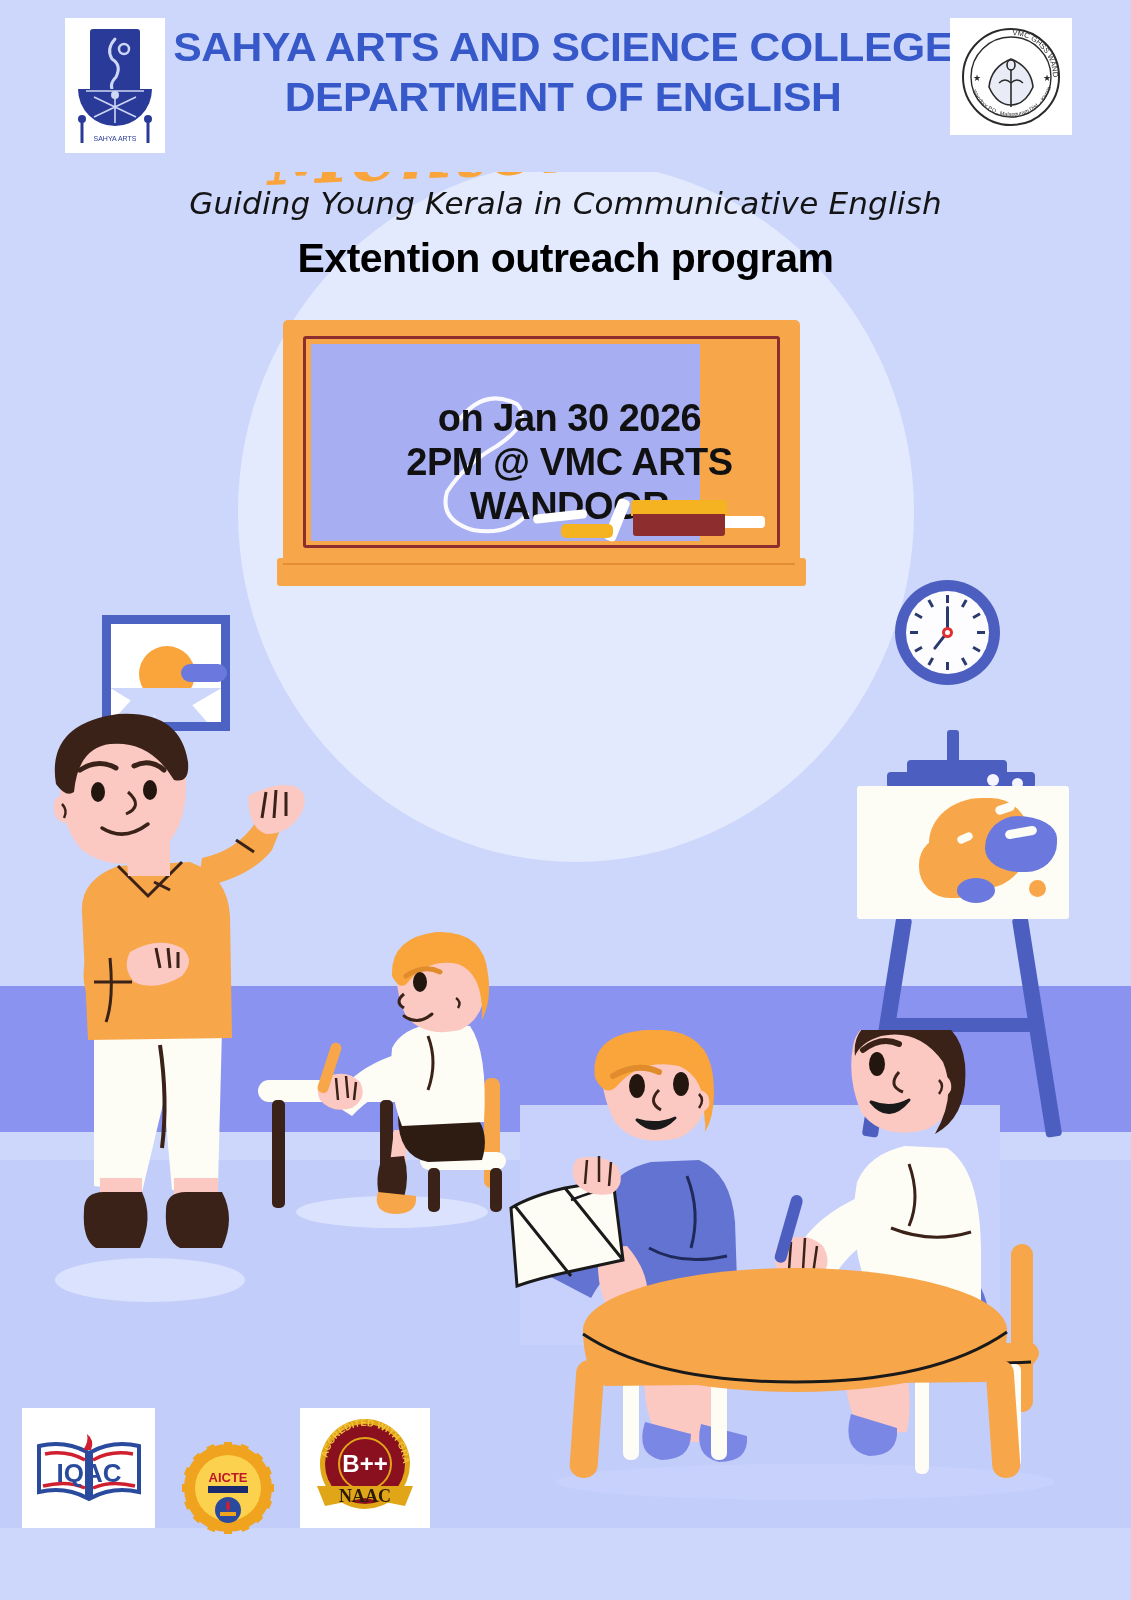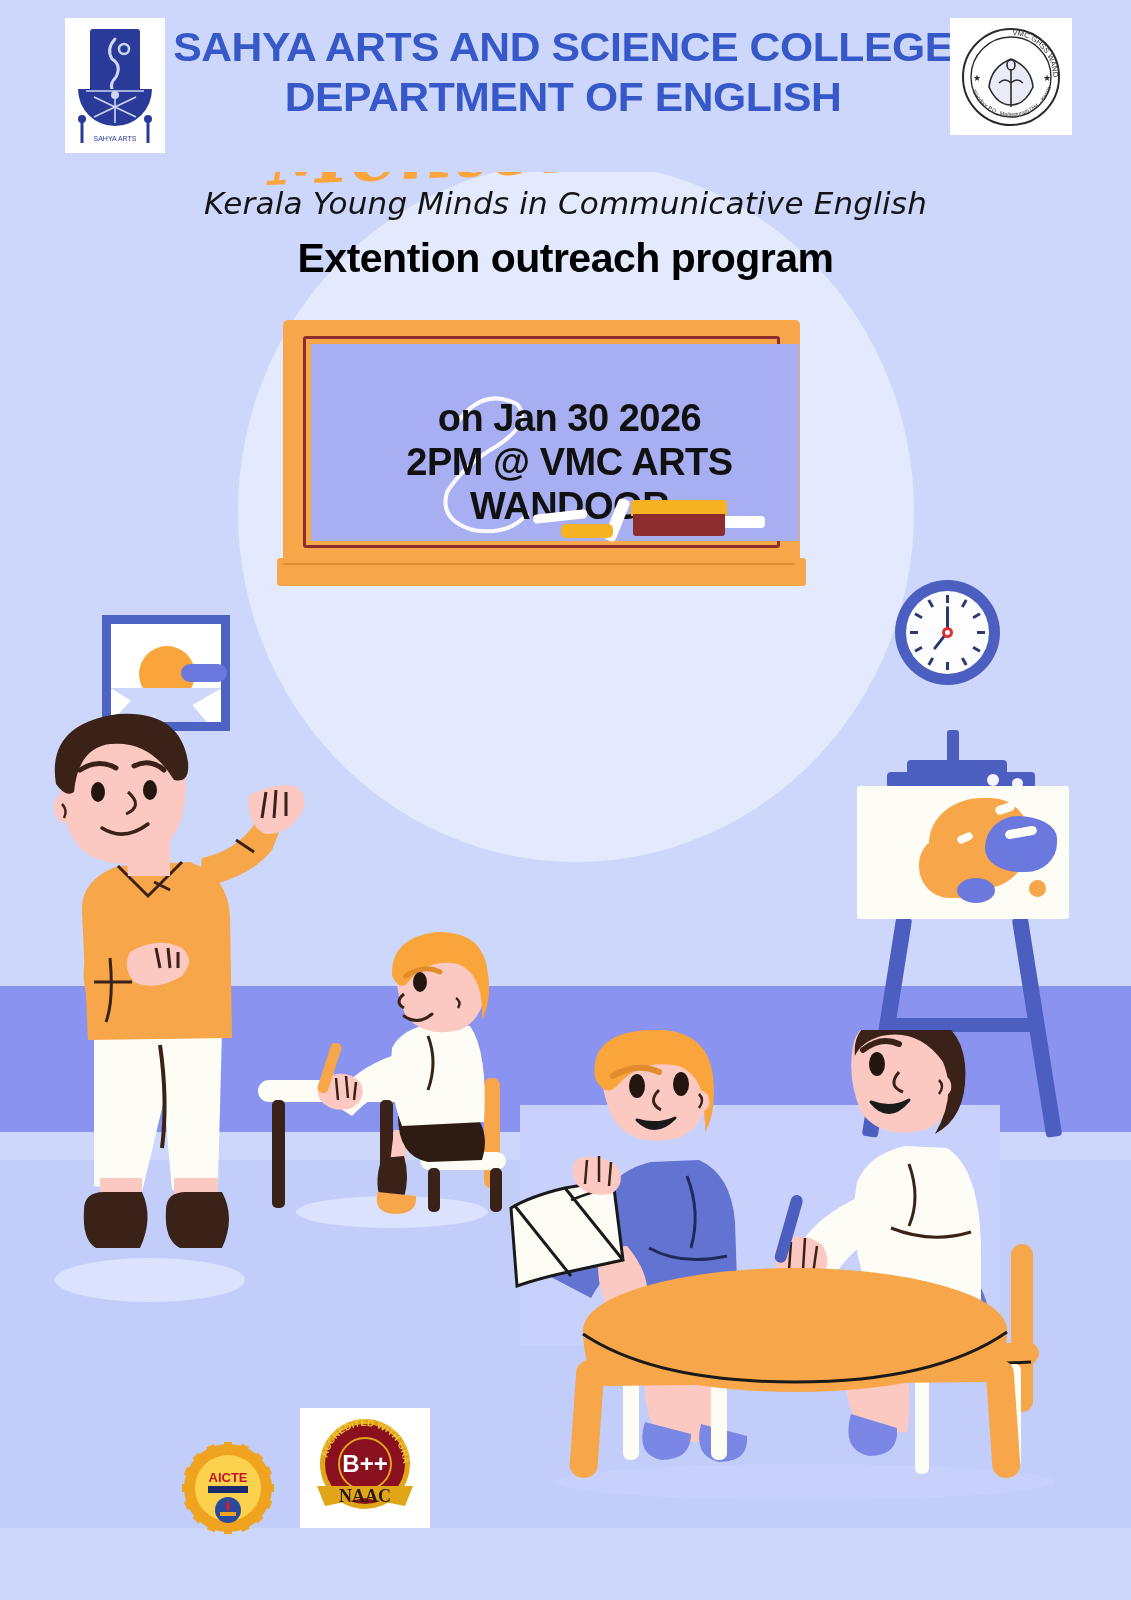--- a/index.html
+++ b/index.html
@@ -122,21 +122,21 @@
   .board-outer{
     position:absolute;left:0;top:0;width:517px;height:245px;
     background:#f7a64a;border-radius:5px;
     box-shadow:0 0 0 0 transparent;
   }
   .board-inner-line{
     position:absolute;left:20px;top:16px;width:477px;height:212px;
     border:3px solid #8e2d2d;border-radius:3px;
   }
   .board-face{
-    position:absolute;left:28px;top:24px;width:488px;height:197px;
+    position:absolute;left:28px;top:24px;width:389px;height:197px;
     background:#a7aef2;
   }
   .board-ledge{
     position:absolute;left:-6px;top:238px;width:529px;height:28px;
     background:#f7a64a;border-radius:3px;
   }
   .board-ledge:after{
     content:"";position:absolute;left:6px;top:5px;width:512px;height:2px;background:#e38d34;
   }
   .scribble{
@@ -476,21 +476,21 @@
         </text>
         <text x="14" y="56" font-size="9" fill="#2a2a2a">★</text>
         <text x="84" y="56" font-size="9" fill="#2a2a2a">★</text>
       </svg>
     </div>
   </div>
 
   <div class="title-block">
     <div class="inkspire">INKSPIRE PRESENT</div>
     <div><span class="mentor">Mentor minds</span></div>
-    <div class="tagline">Kerala Young Minds in Communicative English</div>
+    <div class="tagline">Guiding Young Kerala in Communicative English</div>
     <div class="extention">Extention outreach program</div>
   </div>
 
   <div class="board-wrap">
     <div class="board-outer">
       <div class="board-inner-line"></div>
       <div class="board-face">
         <svg class="scribble" viewBox="0 0 130 160">
           <path d="M34 42 Q60 2 96 20 Q112 38 76 62 Q44 80 26 108 Q18 136 52 146 Q88 152 106 130" stroke="#ffffff" stroke-width="4" fill="none" stroke-linecap="round"></path>
         </svg>
@@ -504,20 +504,32 @@
         <div class="chalk" style="left:398px;top:172px;width:56px;height:12px;"></div>
         <div class="chalk-yellow" style="left:250px;top:180px;width:52px;height:14px;"></div>
         <div class="eraser-top" style="left:320px;top:156px;width:96px;height:16px;"></div>
         <div class="eraser-bot" style="left:322px;top:170px;width:92px;height:22px;"></div>
       </div>
       <div class="board-ledge"></div>
     </div>
   </div>
 
   <div class="bottom-logos">
+    <div class="blogo iqac">
+      <svg width="112" height="84" viewBox="0 0 112 84">
+        <path d="M6 20 Q32 14 54 26 L54 72 Q32 60 6 66 Z" fill="#ffffff" stroke="#2a4a9e" stroke-width="4"></path>
+        <path d="M106 20 Q80 14 58 26 L58 72 Q80 60 106 66 Z" fill="#ffffff" stroke="#2a4a9e" stroke-width="4"></path>
+        <path d="M12 28 Q34 24 52 34" stroke="#d02030" stroke-width="3.5" fill="none"></path>
+        <path d="M100 28 Q78 24 60 34" stroke="#d02030" stroke-width="3.5" fill="none"></path>
+        <path d="M10 60 Q34 54 52 62" stroke="#d02030" stroke-width="3.5" fill="none"></path>
+        <path d="M102 60 Q78 54 60 62" stroke="#d02030" stroke-width="3.5" fill="none"></path>
+        <path d="M50 24 Q56 16 54 8 Q62 14 58 24" fill="#d02030"></path>
+        <text x="56" y="56" font-size="26" font-weight="bold" fill="#2a4a9e" text-anchor="middle" font-family="'Liberation Sans',sans-serif">IQAC</text>
+      </svg>
+    </div>
 
     <div class="aicte-wrap">
       <svg width="92" height="92" viewBox="0 0 92 92">
         <g fill="#f0a31e">
           <circle cx="46" cy="46" r="44"></circle>
         </g>
         <g fill="#f0a31e">
           <rect x="42" y="0" width="8" height="12"></rect>
             <rect x="42" y="80" width="8" height="12"></rect>
           <rect x="0" y="42" width="12" height="8"></rect>

